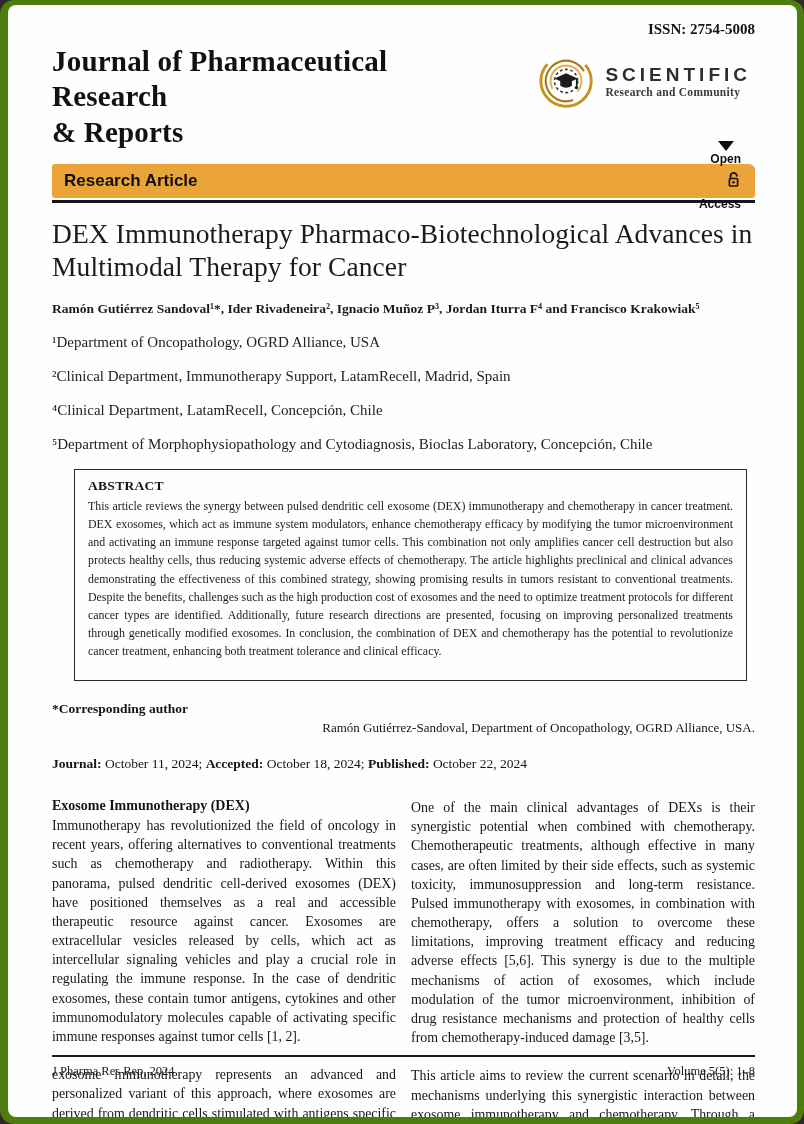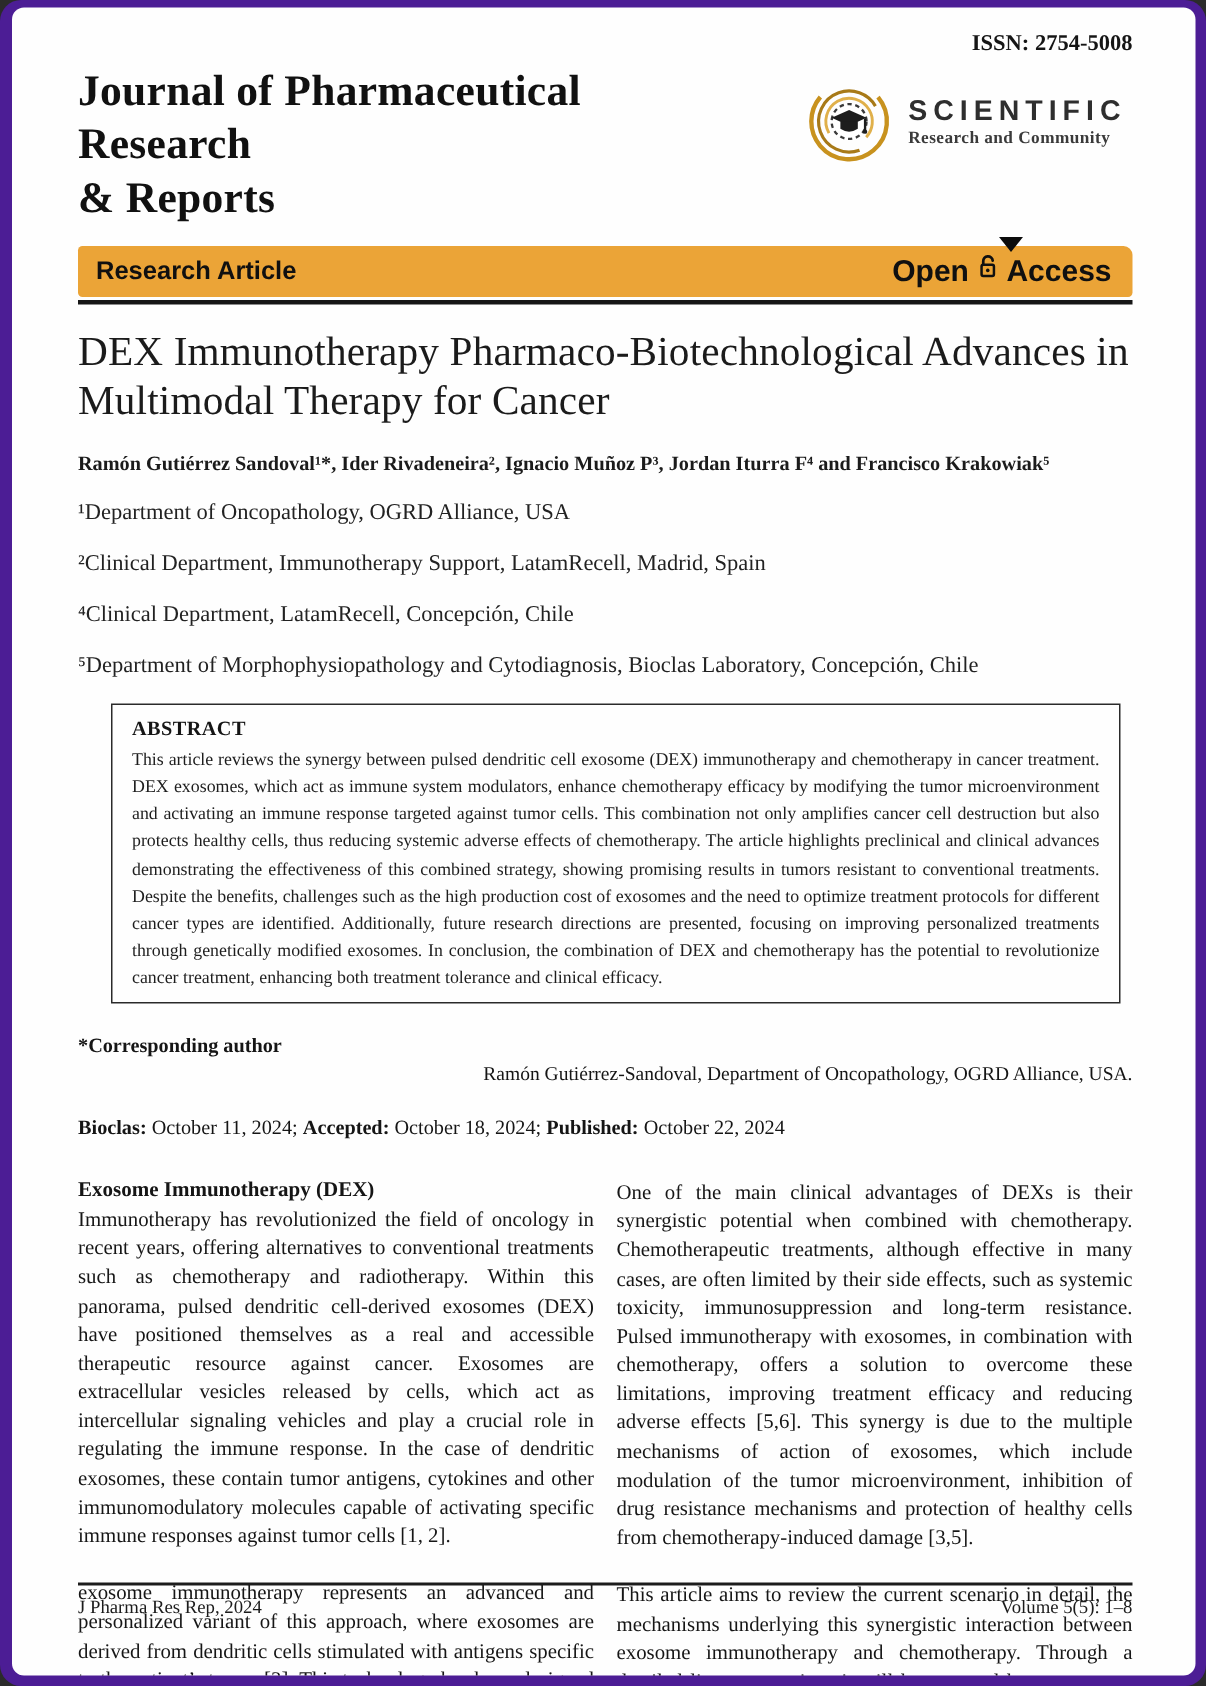--- a/index.html
+++ b/index.html
@@ -1,18 +1,18 @@
 <!DOCTYPE html>
 <html><head>
 <meta charset="utf-8">
 <style>
   html,body{margin:0;padding:0;background:#2b2b2b;}
   .frame{
     width:804px;height:1124px;
-    background:#4c1d95;
+    background:#4d7c0f;
     border-radius:14px;
     box-sizing:border-box;
     padding:5px 7px 7px 8px;
     position:relative;
     font-family:"Liberation Serif", serif;
   }
   .page{
     background:#fefefe;
     width:100%;height:100%;
     border-radius:8px;
@@ -40,38 +40,38 @@
   }
   
   .banner-wrap{position:relative;margin-top:14px;}
   .banner{
     height:34px;border-radius:3px 6px 3px 3px;
     display:flex;align-items:center;justify-content:space-between;
     padding:0 14px 0 12px;
     font-family:"Liberation Sans", sans-serif;font-weight:bold;
   }
   .banner .article-type{font-size:17px;color:#101010;}
-  .open-access{display:flex;align-items:flex-end;gap:5px;font-size:20px;color:#101010;position:relative;}
+  .open-access{display:flex;align-items:flex-end;gap:5px;font-size:12px;color:#101010;position:relative;flex-direction:column;}
   .banner-triangle{
     position:absolute;top:-11px;left:50%;transform:translateX(-2px);
     width:0;height:0;border-left:8px solid transparent;border-right:8px solid transparent;
     border-top:10px solid #0c0c0c;
   }
   .banner-underline{height:3px;background:#161616;margin-top:2px;}
   
   .article-title{
     font-size:27.5px;line-height:1.2;margin-top:14px;color:#1b1b1b;
     letter-spacing:0.1px;
   }
   .authors{font-weight:bold;font-size:13.5px;margin-top:18px;color:#1b1b1b;}
   .affiliation{font-size:15px;margin-top:17px;color:#222;}
   
   .abstract-box{
     border:1.6px solid #2a2a2a;margin:16px 8px 0 22px;
-    padding:8px 13px 8px 13px;
+    padding:8px 13px 20px 13px;
   }
   .abstract-heading{font-weight:bold;font-size:13.5px;letter-spacing:0.3px;}
   .abstract-text{
     font-size:11.9px;line-height:1.52;text-align:justify;margin-top:3px;color:#1d1d1d;
   }
   
   .corr-label{font-weight:bold;font-size:13.5px;margin-top:20px;}
   .corr-text{font-size:13px;margin-top:3px;text-align:right;}
   .dates{font-size:13.5px;margin-top:20px;}
   .dates b{font-weight:bold;}
@@ -159,21 +159,21 @@
 
     <div class="abstract-box">
       <div class="abstract-heading">ABSTRACT</div>
       <div class="abstract-text">This article reviews the synergy between pulsed dendritic cell exosome (DEX) immunotherapy and chemotherapy in cancer treatment. DEX exosomes, which act as immune system modulators, enhance chemotherapy efficacy by modifying the tumor microenvironment and activating an immune response targeted against tumor cells. This combination not only amplifies cancer cell destruction but also protects healthy cells, thus reducing systemic adverse effects of chemotherapy. The article highlights preclinical and clinical advances demonstrating the effectiveness of this combined strategy, showing promising results in tumors resistant to conventional treatments. Despite the benefits, challenges such as the high production cost of exosomes and the need to optimize treatment protocols for different cancer types are identified. Additionally, future research directions are presented, focusing on improving personalized treatments through genetically modified exosomes. In conclusion, the combination of DEX and chemotherapy has the potential to revolutionize cancer treatment, enhancing both treatment tolerance and clinical efficacy.</div>
     </div>
 
     <div class="corr-label">*Corresponding author</div>
     <div class="corr-text">Ramón Gutiérrez-Sandoval, Department of Oncopathology, OGRD Alliance, USA.</div>
 
     <div class="dates">
-      <b>Bioclas:</b><span> October 11, 2024; </span><b>Accepted:</b><span> October 18, 2024; </span><b>Published:</b><span> October 22, 2024</span>
+      <b>Journal:</b><span> October 11, 2024; </span><b>Accepted:</b><span> October 18, 2024; </span><b>Published:</b><span> October 22, 2024</span>
     </div>
 
     <div class="columns">
       <div class="col">
         <div class="section-heading">Exosome Immunotherapy (DEX)</div>
         <p class="body-para">Immunotherapy has revolutionized the field of oncology in recent years, offering alternatives to conventional treatments such as chemotherapy and radiotherapy. Within this panorama, pulsed dendritic cell-derived exosomes (DEX) have positioned themselves as a real and accessible therapeutic resource against cancer. Exosomes are extracellular vesicles released by cells, which act as intercellular signaling vehicles and play a crucial role in regulating the immune response. In the case of dendritic exosomes, these contain tumor antigens, cytokines and other immunomodulatory molecules capable of activating specific immune responses against tumor cells [1, 2].</p>
         <p class="body-para">exosome immunotherapy represents an advanced and personalized variant of this approach, where exosomes are derived from dendritic cells stimulated with antigens specific to the patient’s tumor [3]. This technology has been designed to enhance immune recognition and improve the anti-tumor immune response, providing the ability to direct action against cancer cells in a more precise and less invasive way than conventional treatments. Its ability to modify the tumor microenvironment and activate immune system cells positions it as a revolutionary therapy for the management of cancer in its different stages [4].</p>
       </div>
       <div class="col">
         <p class="body-para">One of the main clinical advantages of DEXs is their synergistic potential when combined with chemotherapy. Chemotherapeutic treatments, although effective in many cases, are often limited by their side effects, such as systemic toxicity, immunosuppression and long-term resistance. Pulsed immunotherapy with exosomes, in combination with chemotherapy, offers a solution to overcome these limitations, improving treatment efficacy and reducing adverse effects [5,6]. This synergy is due to the multiple mechanisms of action of exosomes, which include modulation of the tumor microenvironment, inhibition of drug resistance mechanisms and protection of healthy cells from chemotherapy-induced damage [3,5].</p>

